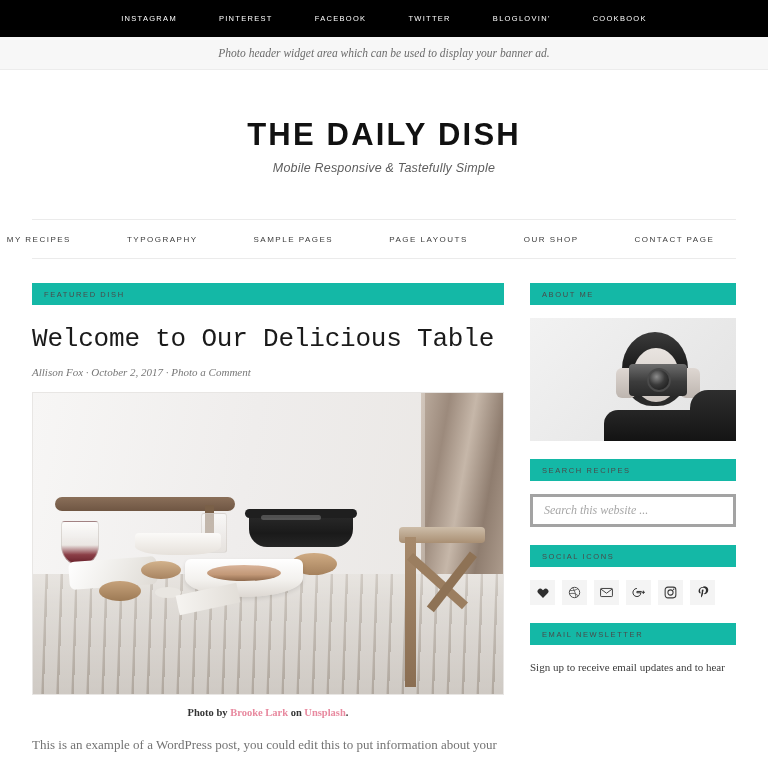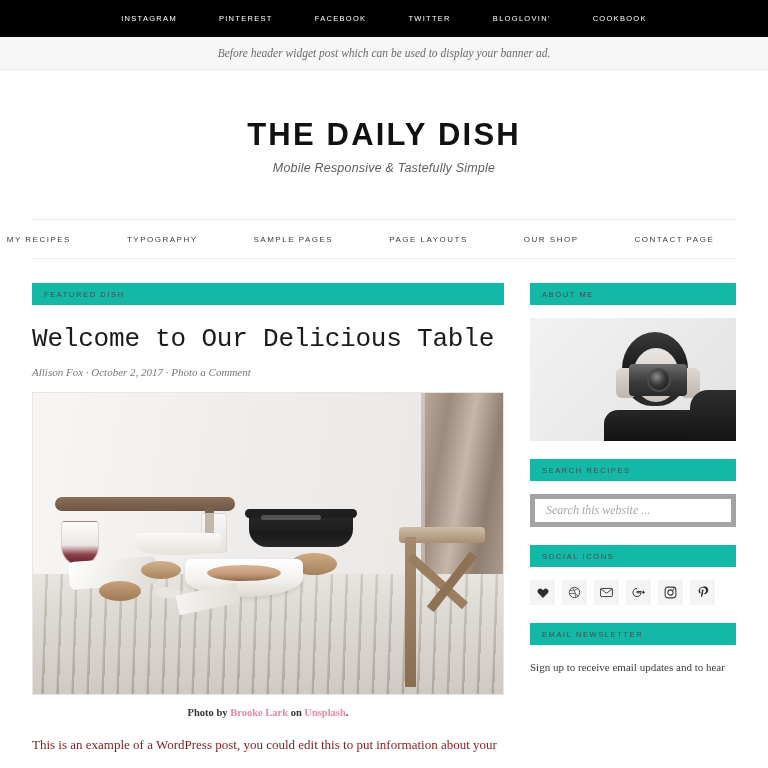--- a/index.html
+++ b/index.html
@@ -303,21 +303,21 @@
     color: #e8899f;
     text-decoration: none;
     cursor: pointer;
   }
 
   .post-body {
     margin-top: 16px;
     font-family: "Liberation Serif", serif;
     font-size: 13px;
     line-height: 1.75;
-    color: #7f1d1d;
+    color: #737373;
   }
 
   
   .widget { margin-bottom: 18px; }
   .about-photo {
     margin-top: 13px;
     width: 206px;
     height: 123px;
     position: relative;
     overflow: hidden;
@@ -371,21 +371,21 @@
     font-size: 12px;
     line-height: 1.85;
     color: #3c3c3c;
   }
   .about-text a { color: #e8899f; text-decoration: none; cursor: pointer; }
 
   .search-field {
     margin-top: 13px;
     width: 206px;
     height: 33px;
-    border: 5px solid #a3a3a3;
+    border: 3px solid #a3a3a3;
     background: #ffffff;
     padding: 0 11px;
     font-family: "Liberation Serif", serif;
     font-style: italic;
     font-size: 12px;
     color: #9a9a9a;
     outline: none;
   }
   .search-field::placeholder { color: #a7a7a7; font-style: italic; }
 
@@ -419,21 +419,21 @@
     <span class="topbar-item">INSTAGRAM</span>
     <span class="topbar-item">PINTEREST</span>
     <span class="topbar-item">FACEBOOK</span>
     <span class="topbar-item">TWITTER</span>
     <span class="topbar-item">BLOGLOVIN'</span>
     <span class="topbar-item">COOKBOOK</span>
   </div>
 </div>
 
 <div class="preheader">
-  <span class="preheader-text">Before header widget post which can be used to display your banner ad.</span>
+  <span class="preheader-text">Photo header widget area which can be used to display your banner ad.</span>
 </div>
 
 <div class="site-header">
   <div class="site-title">THE DAILY DISH</div>
   <div class="site-tagline">Mobile Responsive &amp; Tastefully Simple</div>
 </div>
 
 <div class="mainnav-wrap">
   <div class="mainnav">
     <span class="mainnav-item">MY RECIPES</span>

